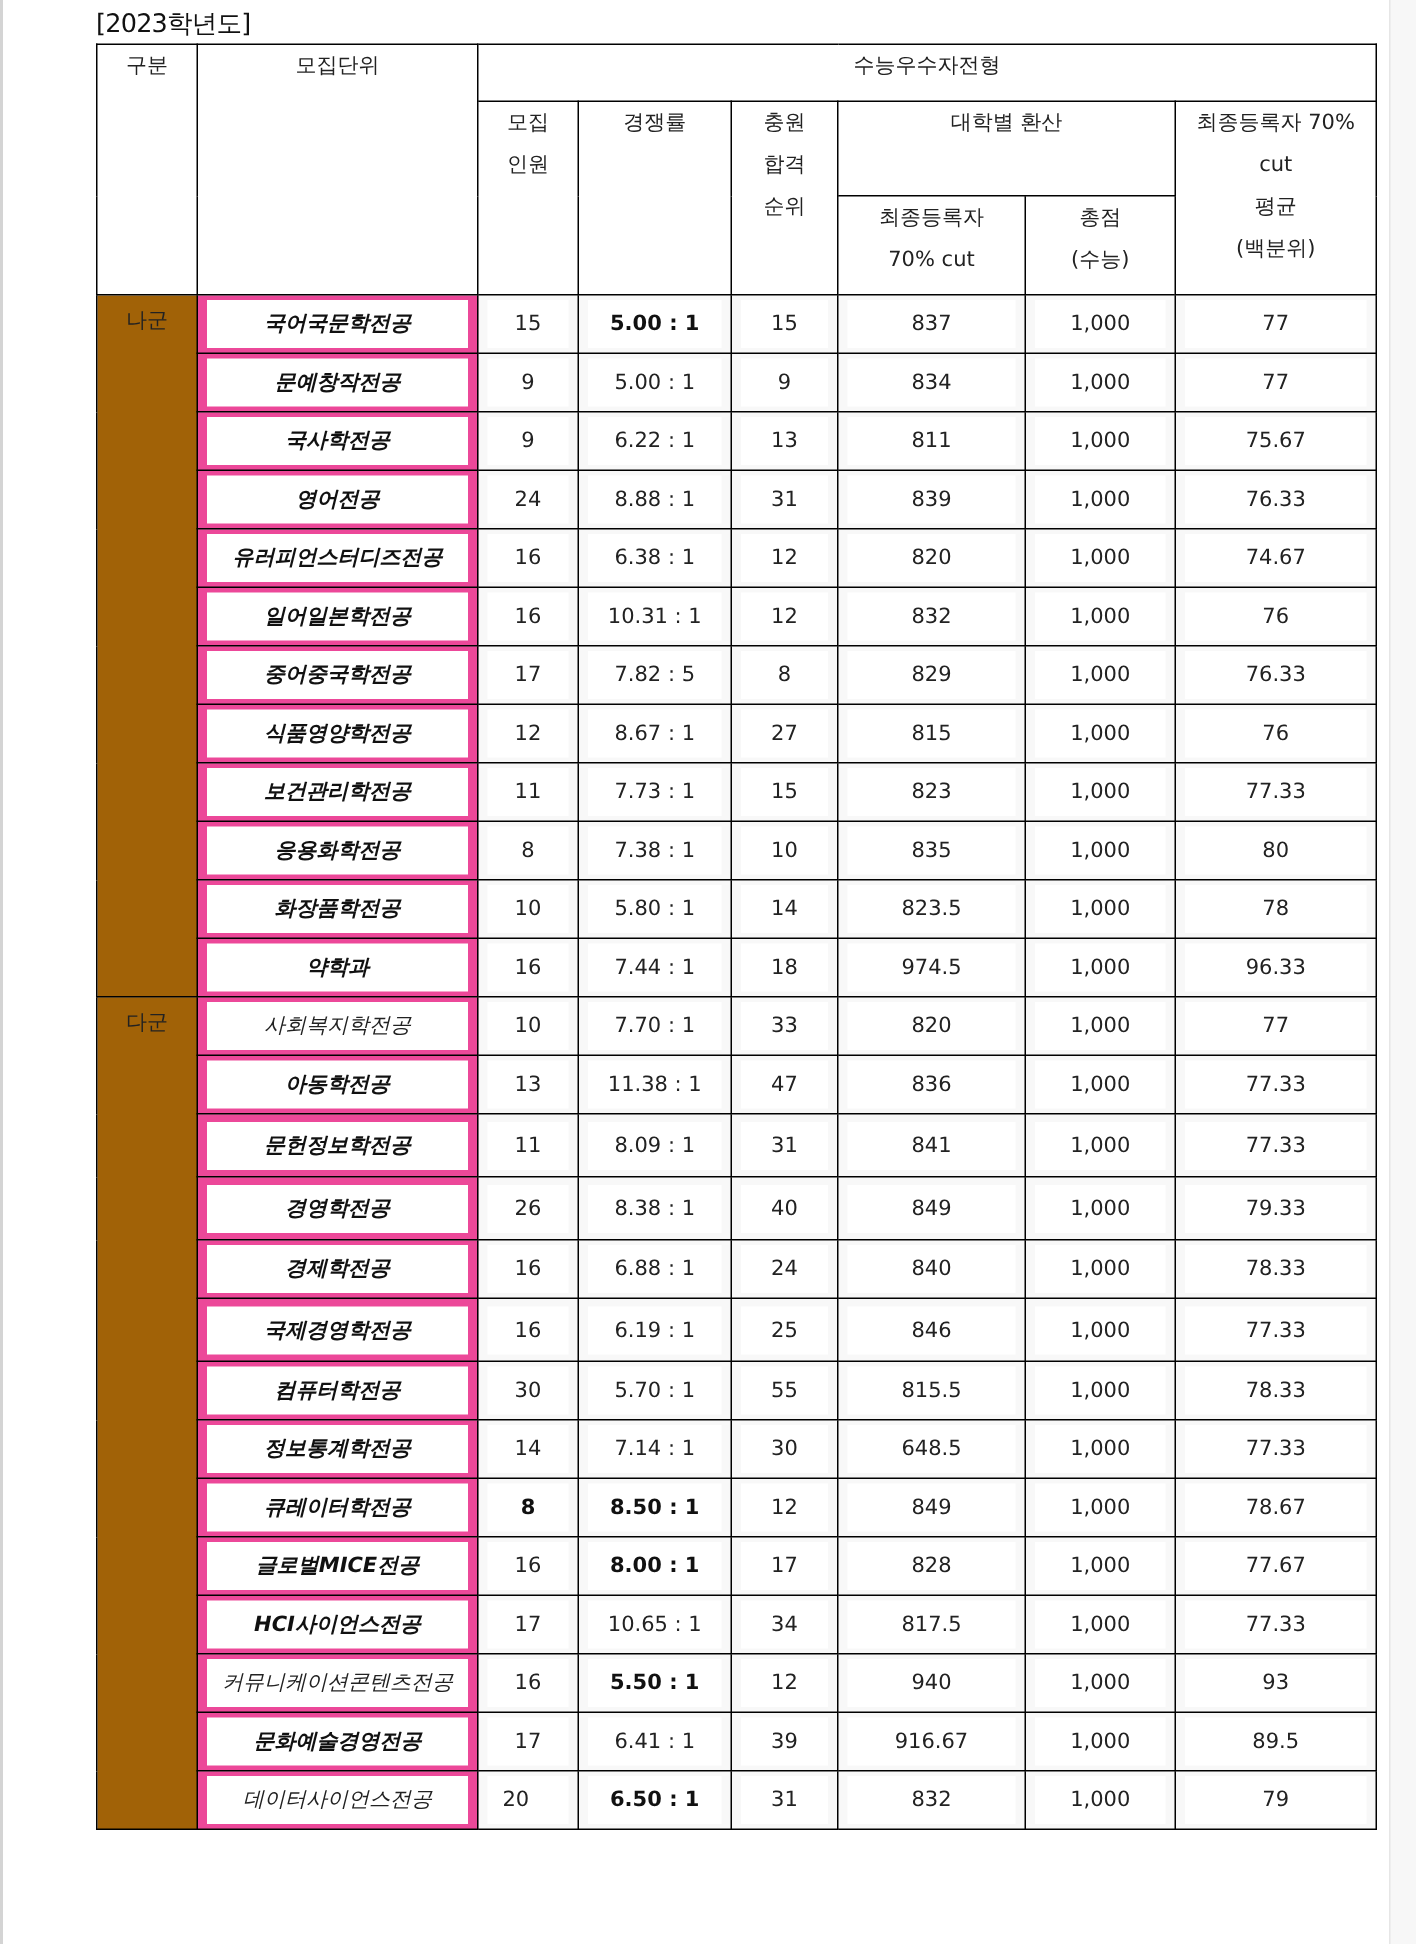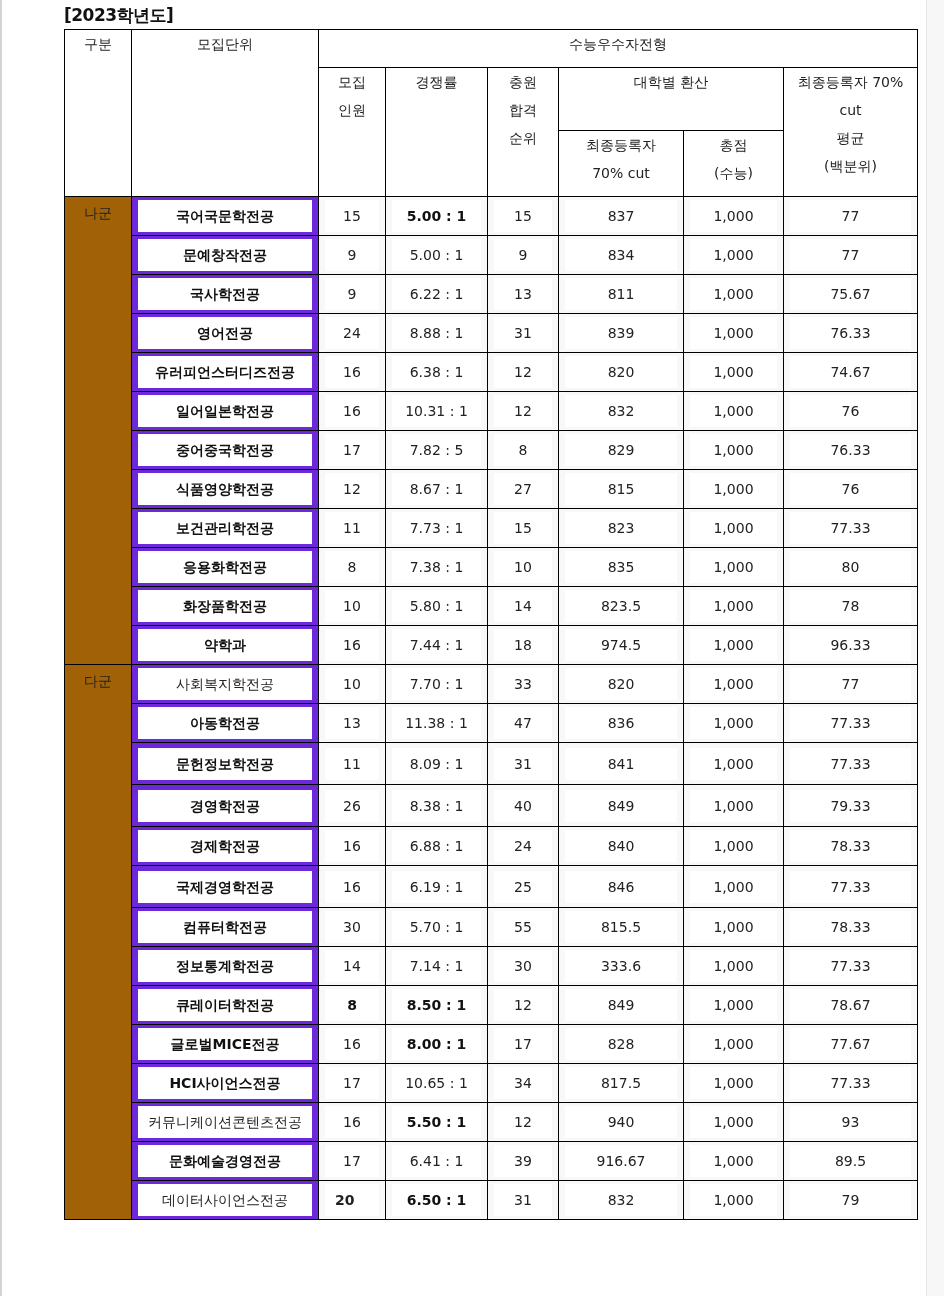--- a/index.html
+++ b/index.html
@@ -2,44 +2,44 @@
 <html><head>
 <meta charset="utf-8">
 <style>
   html, body { margin:0; padding:0; }
   body {
     width:944px; height:1296px; background:#ffffff; position:relative; overflow:hidden;
     font-family:"DejaVu Sans","Liberation Sans",sans-serif; color:#222;
   }
   .left-edge { position:absolute; left:0; top:0; width:2px; height:1296px; background:#d4d4d4; }
   .right-strip { position:absolute; right:0; top:0; width:18px; height:1296px; background:#f7f7f7; border-left:1px solid #e6e6e6; box-sizing:border-box; }
-  .title { position:absolute; left:64px; top:4px; font-size:17px; font-weight:bold; color:#111; letter-spacing:-0.5px; }
+  .title { position:absolute; left:64px; top:4px; font-size:17px; font-weight:normal; color:#111; letter-spacing:-0.5px; }
   table.grid {
     position:absolute; left:64px; top:29px; width:854px;
     border-collapse:collapse; table-layout:fixed; font-size:14px;border-radius:23px;
   }
   table.grid td, table.grid th {
     border:1px solid #000; text-align:center; vertical-align:middle; padding:0;
     font-weight:normal; color:#222;
   }
   th { vertical-align:top !important; line-height:28px; font-size:14px; }
   th.top { padding-top:4px; }
   .h1 { height:38px; }
   .h2 { height:63px;margin-top:39px; }
   .h3 { height:66px; }
   tr.body td { height:38px; }
   tr.body td.tall { height:41px; }
   td.group { vertical-align:top !important; padding-top:8px !important; background:#a16207; }
-  td.name { background:#6d28d9; }
+  td.name { background:#ec4899;font-style:italic; }
   td.name span, td.cell span {
     display:block; margin:3px 6px; background:#fff; line-height:32px;
   }
   td.cell { background:#f8f8f8; }
   .b { font-weight:bold; color:#111; }
-  .left { text-align:left !important; padding-left:10px !important;font-weight:bold; }
+  .left { text-align:left !important; padding-left:10px !important; }
   .notes { position:absolute; left:64px; top:1236px; color:#e8262b; font-size:14px; line-height:29px; }
 </style>
 </head>
 <body>
 
 <div class="left-edge"></div>
 <div class="right-strip"></div>
 
 <div class="title">[2023학년도]</div>
 
@@ -537,21 +537,21 @@
         <td class="cell">
           <span>14</span>
         </td>
         <td class="cell">
           <span>7.14 : 1</span>
         </td>
         <td class="cell">
           <span>30</span>
         </td>
         <td class="cell">
-          <span>333.6</span>
+          <span>648.5</span>
         </td>
         <td class="cell">
           <span>1,000</span>
         </td>
         <td class="cell">
           <span>77.33</span>
         </td>
       </tr>
       <tr class="body">
         <td class="name">

